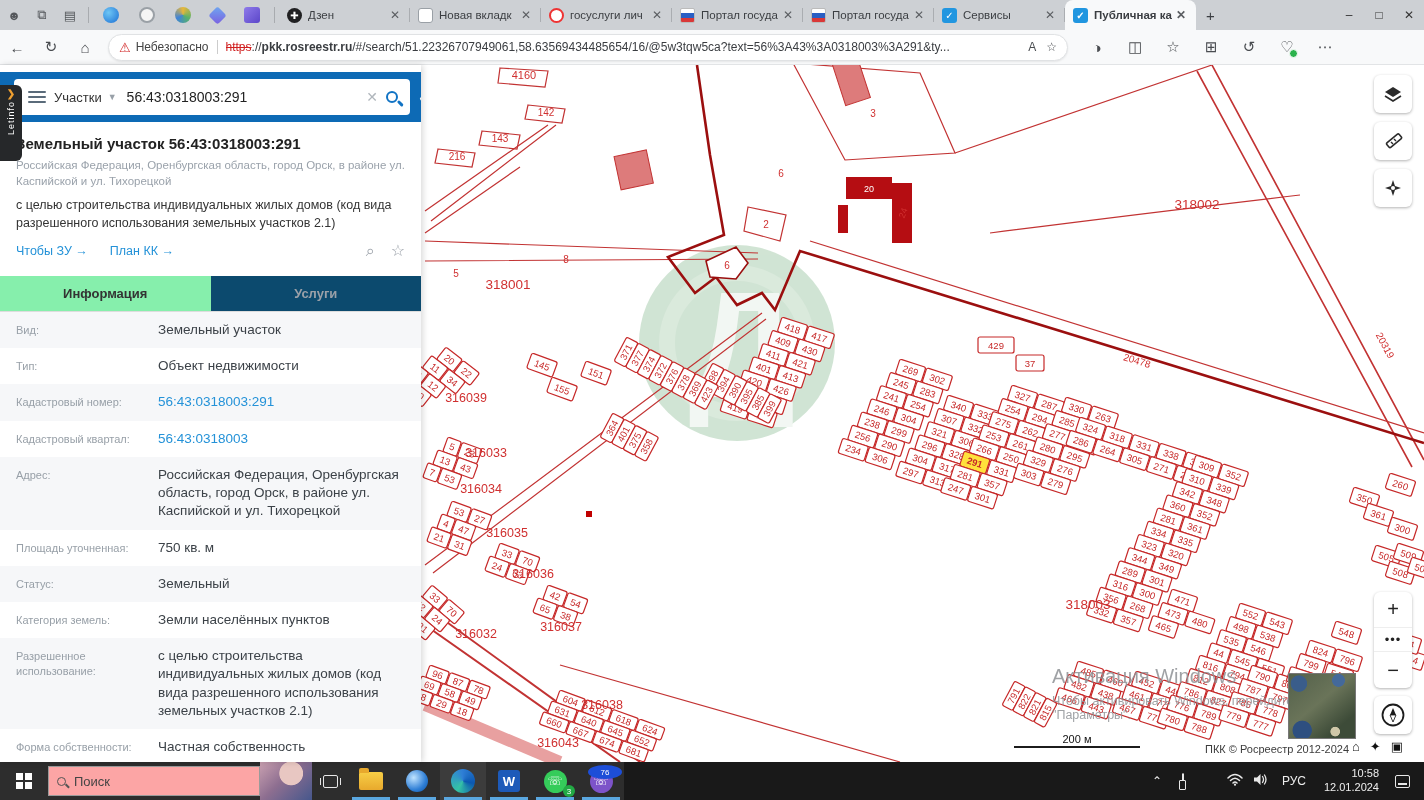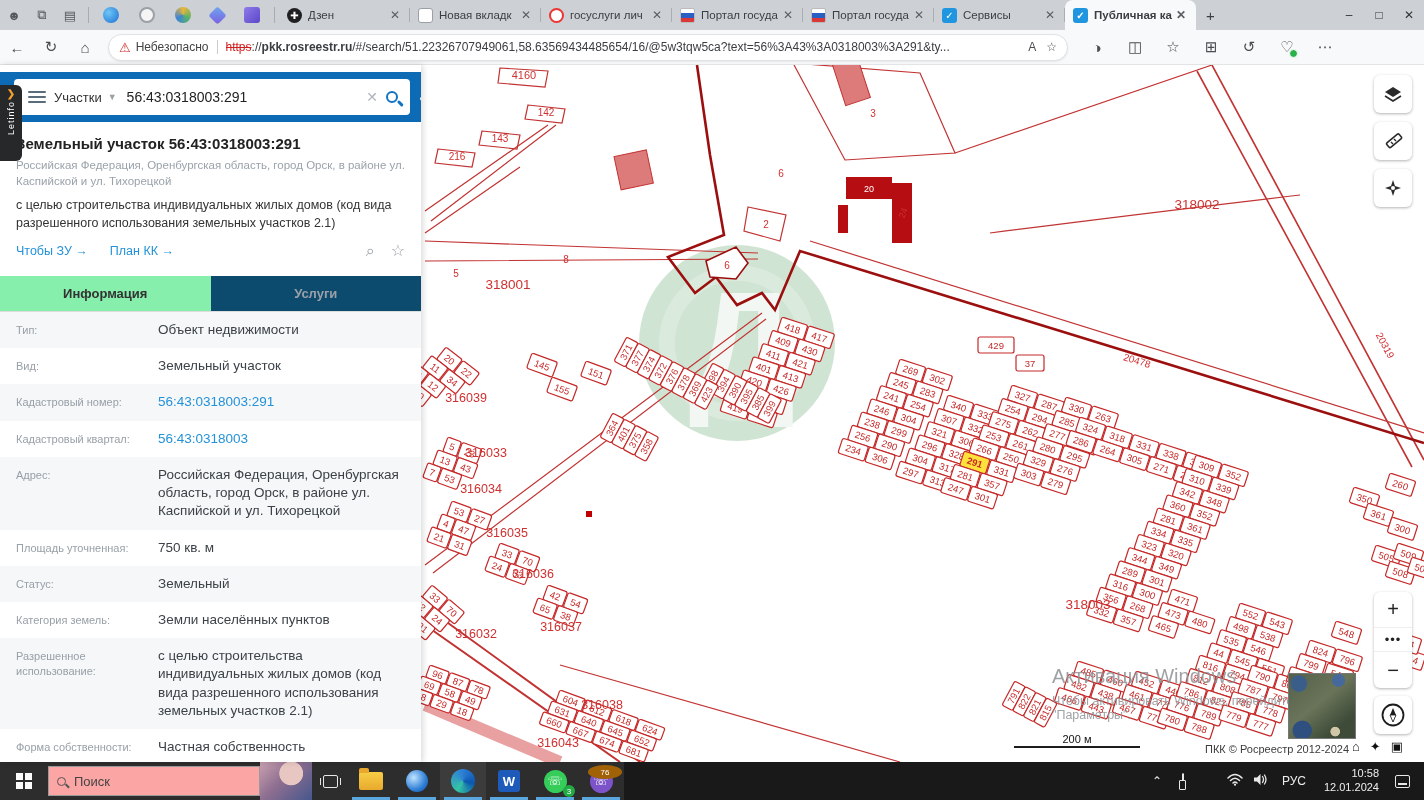--- a/index.html
+++ b/index.html
@@ -961,26 +961,26 @@
             <span class="hico">⌕</span>
             <span class="hico">☆</span>
           </div>
         </div>
         <div class="ptabs">
           <div class="ptab on">Информация</div>
           <div class="ptab off">Услуги</div>
         </div>
         <div id="fields">
             <div class="fieldrow">
+              <div class="flabel">Вид:</div>
+              <div class="fvalue">Земельный участок</div>
+            </div>
+            <div class="fieldrow">
               <div class="flabel">Тип:</div>
               <div class="fvalue">Объект недвижимости</div>
-            </div>
-            <div class="fieldrow">
-              <div class="flabel">Вид:</div>
-              <div class="fvalue">Земельный участок</div>
             </div>
             <div class="fieldrow">
               <div class="flabel">Кадастровый номер:</div>
               <div class="fvalue link">56:43:0318003:291</div>
             </div>
             <div class="fieldrow">
               <div class="flabel">Кадастровый квартал:</div>
               <div class="fvalue link">56:43:0318003</div>
             </div>
             <div class="fieldrow">
@@ -1046,21 +1046,21 @@
           <span class="ico-word">W</span>
           <span class="under"></span>
         </div>
       <div class="appslot">
         <span class="ico-wa">☏</span>
         <span class="badge" style="right:3px;bottom:3px;width:12px;height:12px;background:#2a4;">3</span>
         <span class="under"></span>
       </div>
       <div class="appslot">
         <span class="ico-viber">☏</span>
-        <span class="badge" style="right:2px;top:3px;width:34px;height:14px;background:#a16207;">76</span>
+        <span class="badge" style="right:2px;top:3px;width:34px;height:14px;background:#1d4ed8;">76</span>
         <span class="under"></span>
       </div>
     </div>
     <div class="tray">
       <div class="tray-ico">⌃</div>
       <div class="tray-ico"><span class="mon-ico"></span></div>
       <div class="tray-ico"><span class="avgreen"></span></div>
       <div class="tray-ico">
         <svg width="16" height="13" viewBox="0 0 16 13">
             <path d="M1,5 Q8,-2 15,5 M3.5,7.5 Q8,3 12.5,7.5 M6,10 Q8,8 10,10" fill="none" stroke="#e8e8e8" stroke-width="1.5" stroke-linecap="round"></path>

